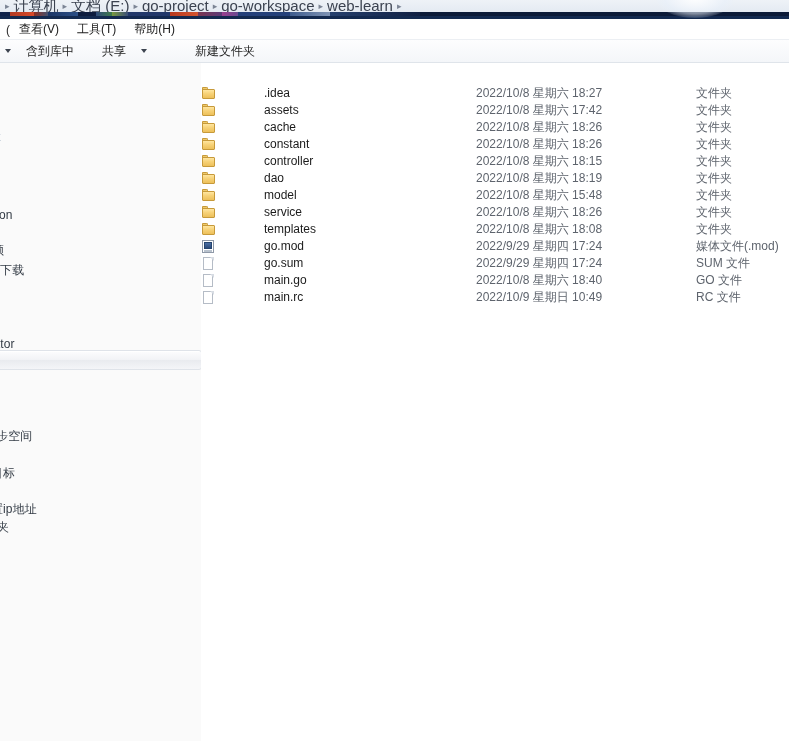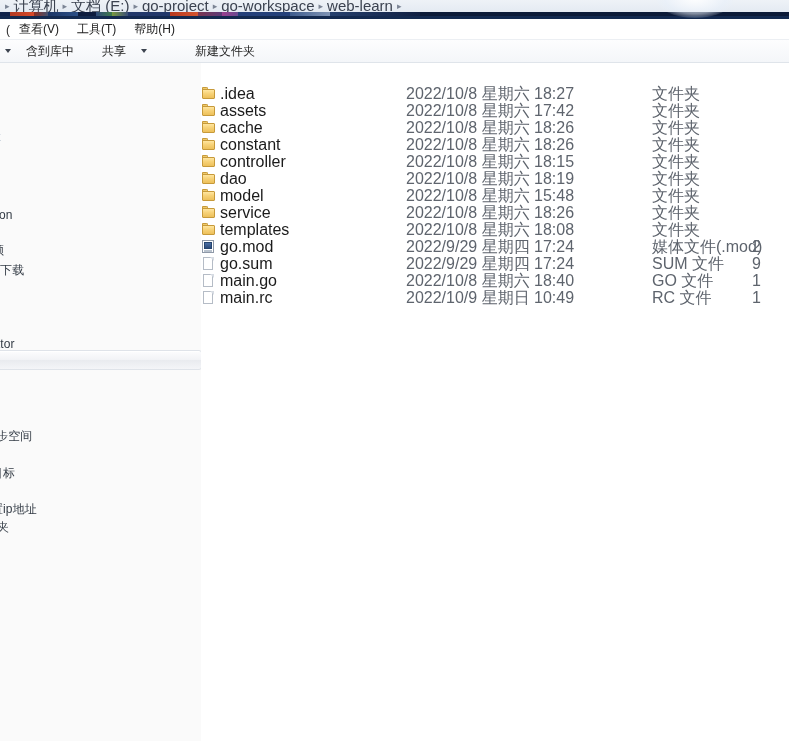--- a/index.html
+++ b/index.html
@@ -226,26 +226,27 @@
   }
   .row {
     position: relative;
     height: 17px;
     display: block;
     cursor: default;
   }
   .cell {
     position: absolute;
     top: 1px;
-    font-size: 16px;
+    font-size: 12px;
     white-space: nowrap;
     line-height: 15px;
+    margin-left: 44px;
   }
   .c-name  { left: 19px; color: #1b1b1b; }
-  .c-date  { left: 205px; color: #5e646d; }
+  .c-date  { left: 231px; color: #5e646d; }
   .c-type  { left: 451px; color: #5e646d; }
   .c-size  { left: 551px; color: #5e646d; }
 
   
   .icn {
     position: absolute;
     left: 0px; top: 1px;
     width: 15px; height: 14px;
   }
   

